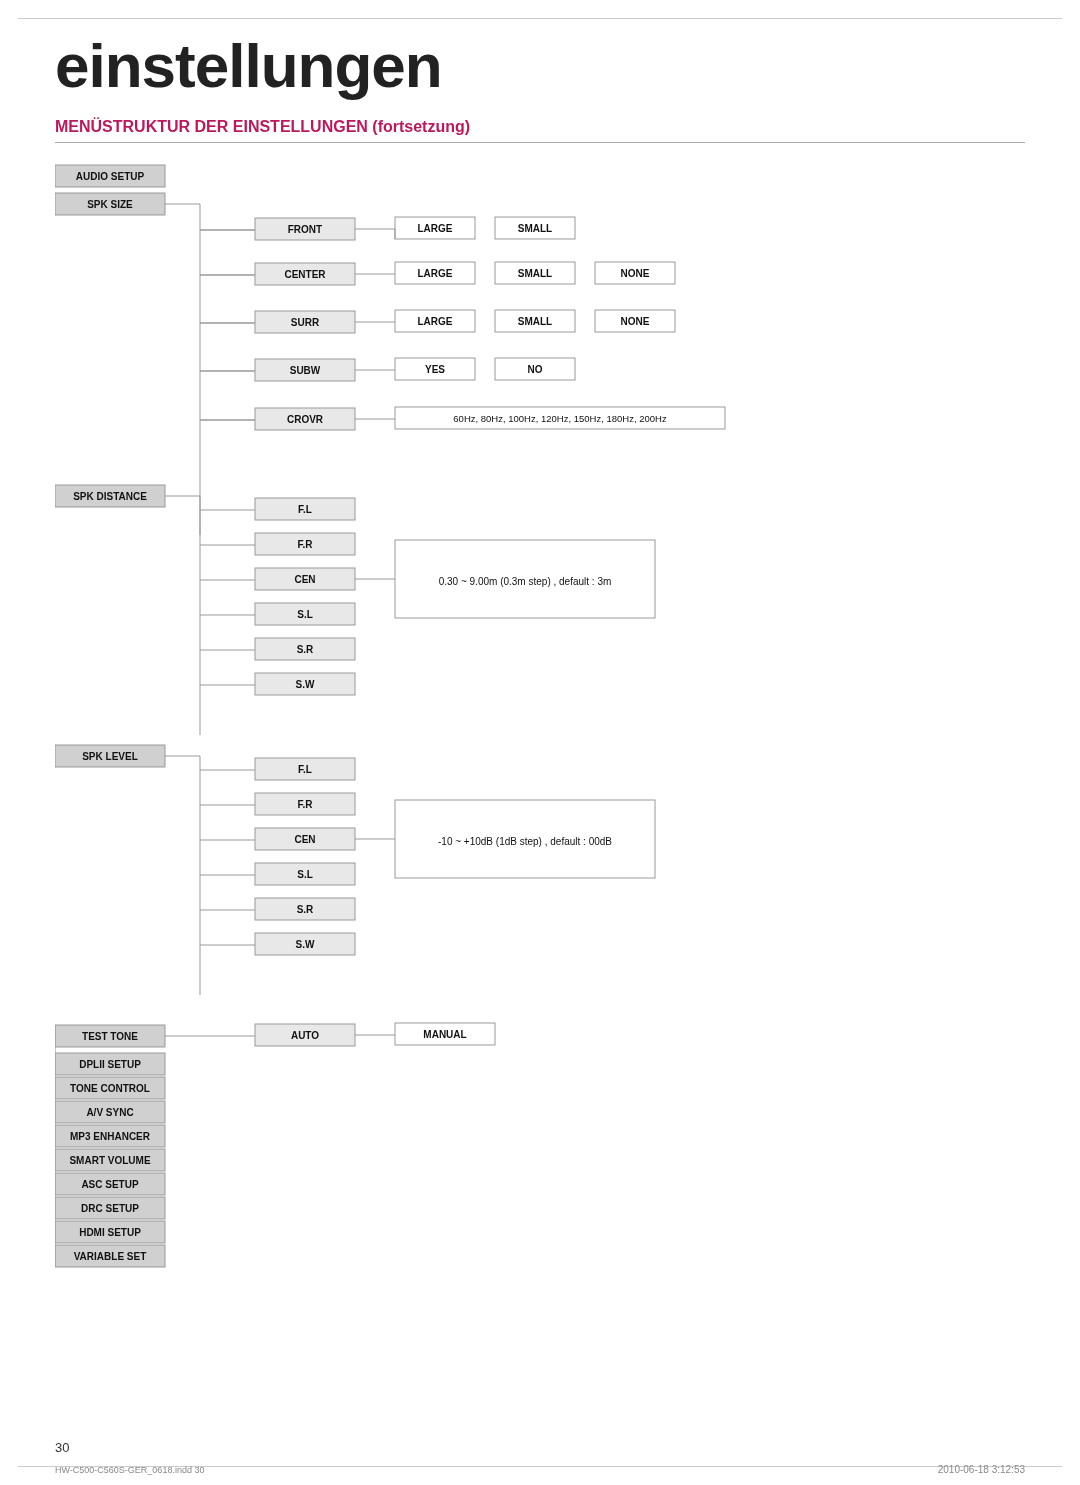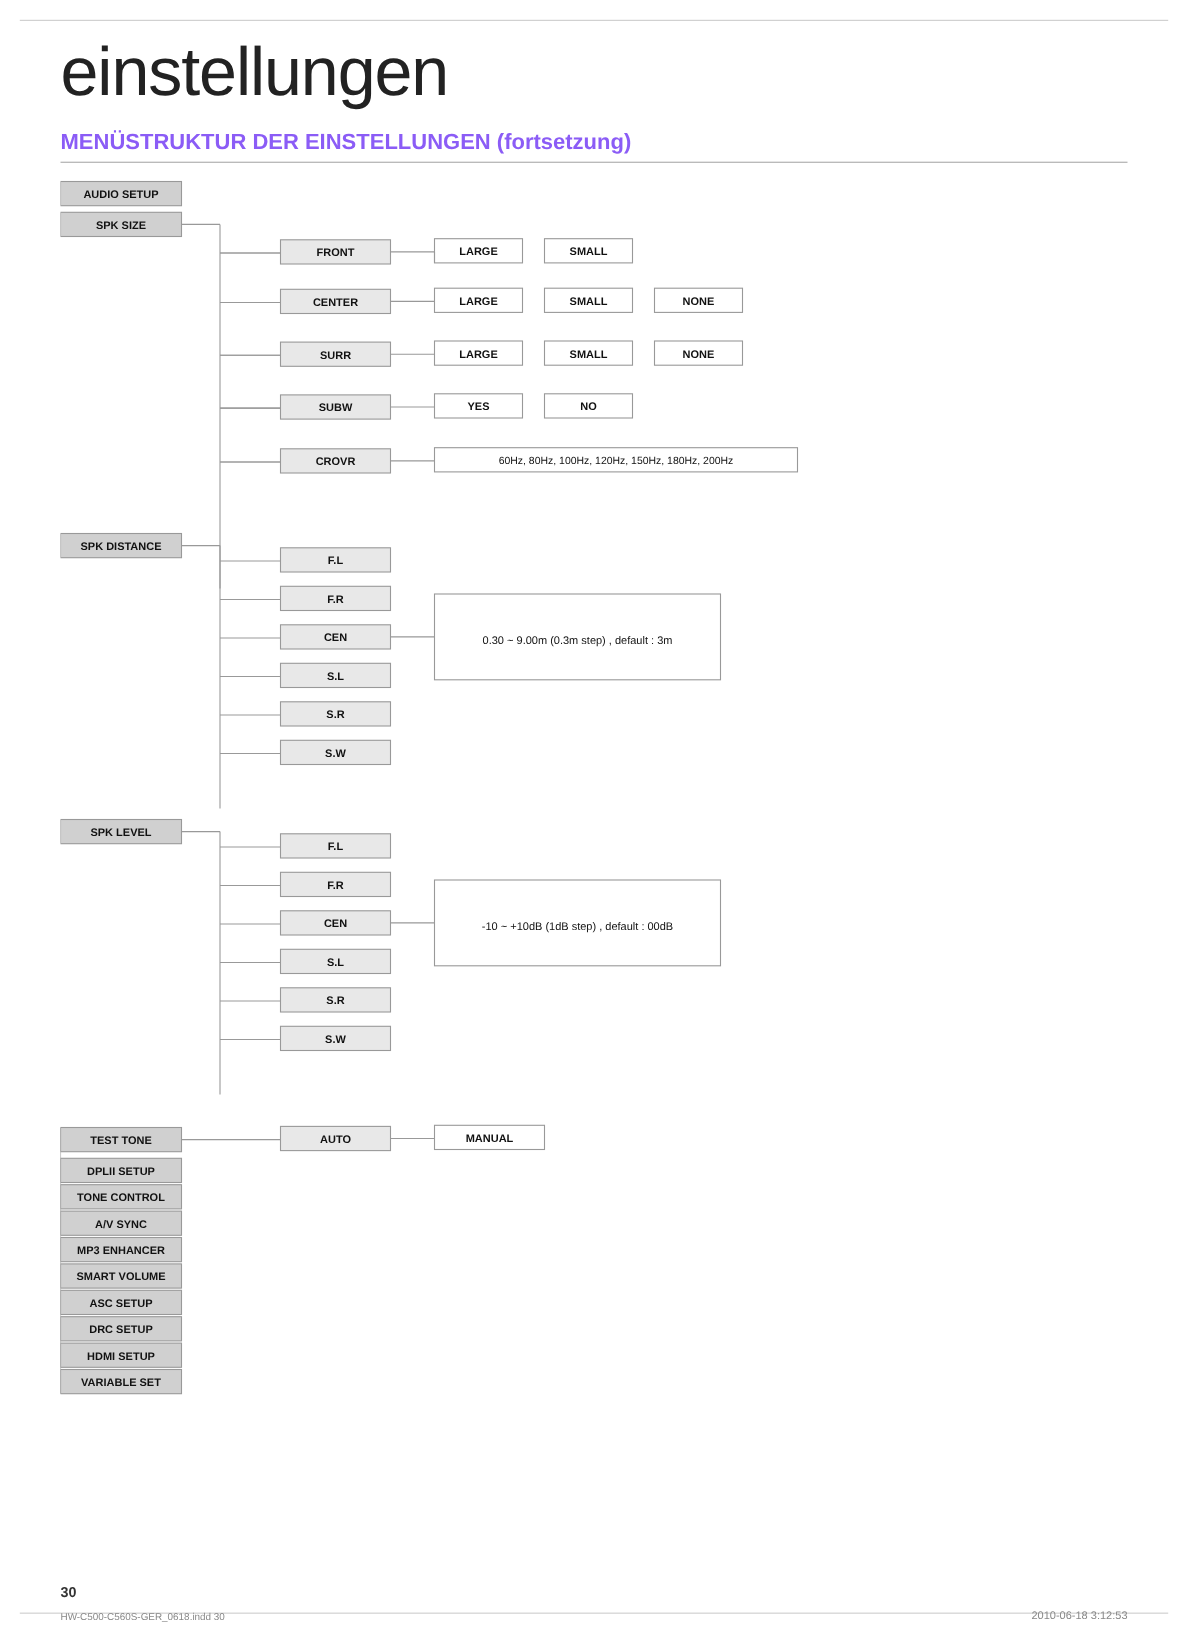--- a/index.html
+++ b/index.html
@@ -25,45 +25,45 @@
       height: 1px;
       background: #ccc;
     }
 
     
     .page-title {
       position: absolute;
       top: 30px;
       left: 55px;
       font-size: 62px;
-      font-weight: 400;
+      font-weight: 700;
       color: #222;
       letter-spacing: -1px;
     }
 
     
     .page-subtitle {
       position: absolute;
       top: 118px;
       left: 55px;
       right: 55px;
-      font-size: 20px;
+      font-size: 16px;
       font-weight: 700;
-      color: #8b5cf6;
+      color: #be185d;
       border-bottom: 1.5px solid #aaa;
       padding-bottom: 6px;
     }
 
     
     .page-number {
       position: absolute;
       bottom: 30px;
       left: 55px;
       font-size: 13px;
-      font-weight: 700;
+      font-weight: 400;
       color: #333;
     }
 
     
     .footer-left {
       position: absolute;
       bottom: 10px;
       left: 55px;
       font-size: 9px;
       color: #888;

